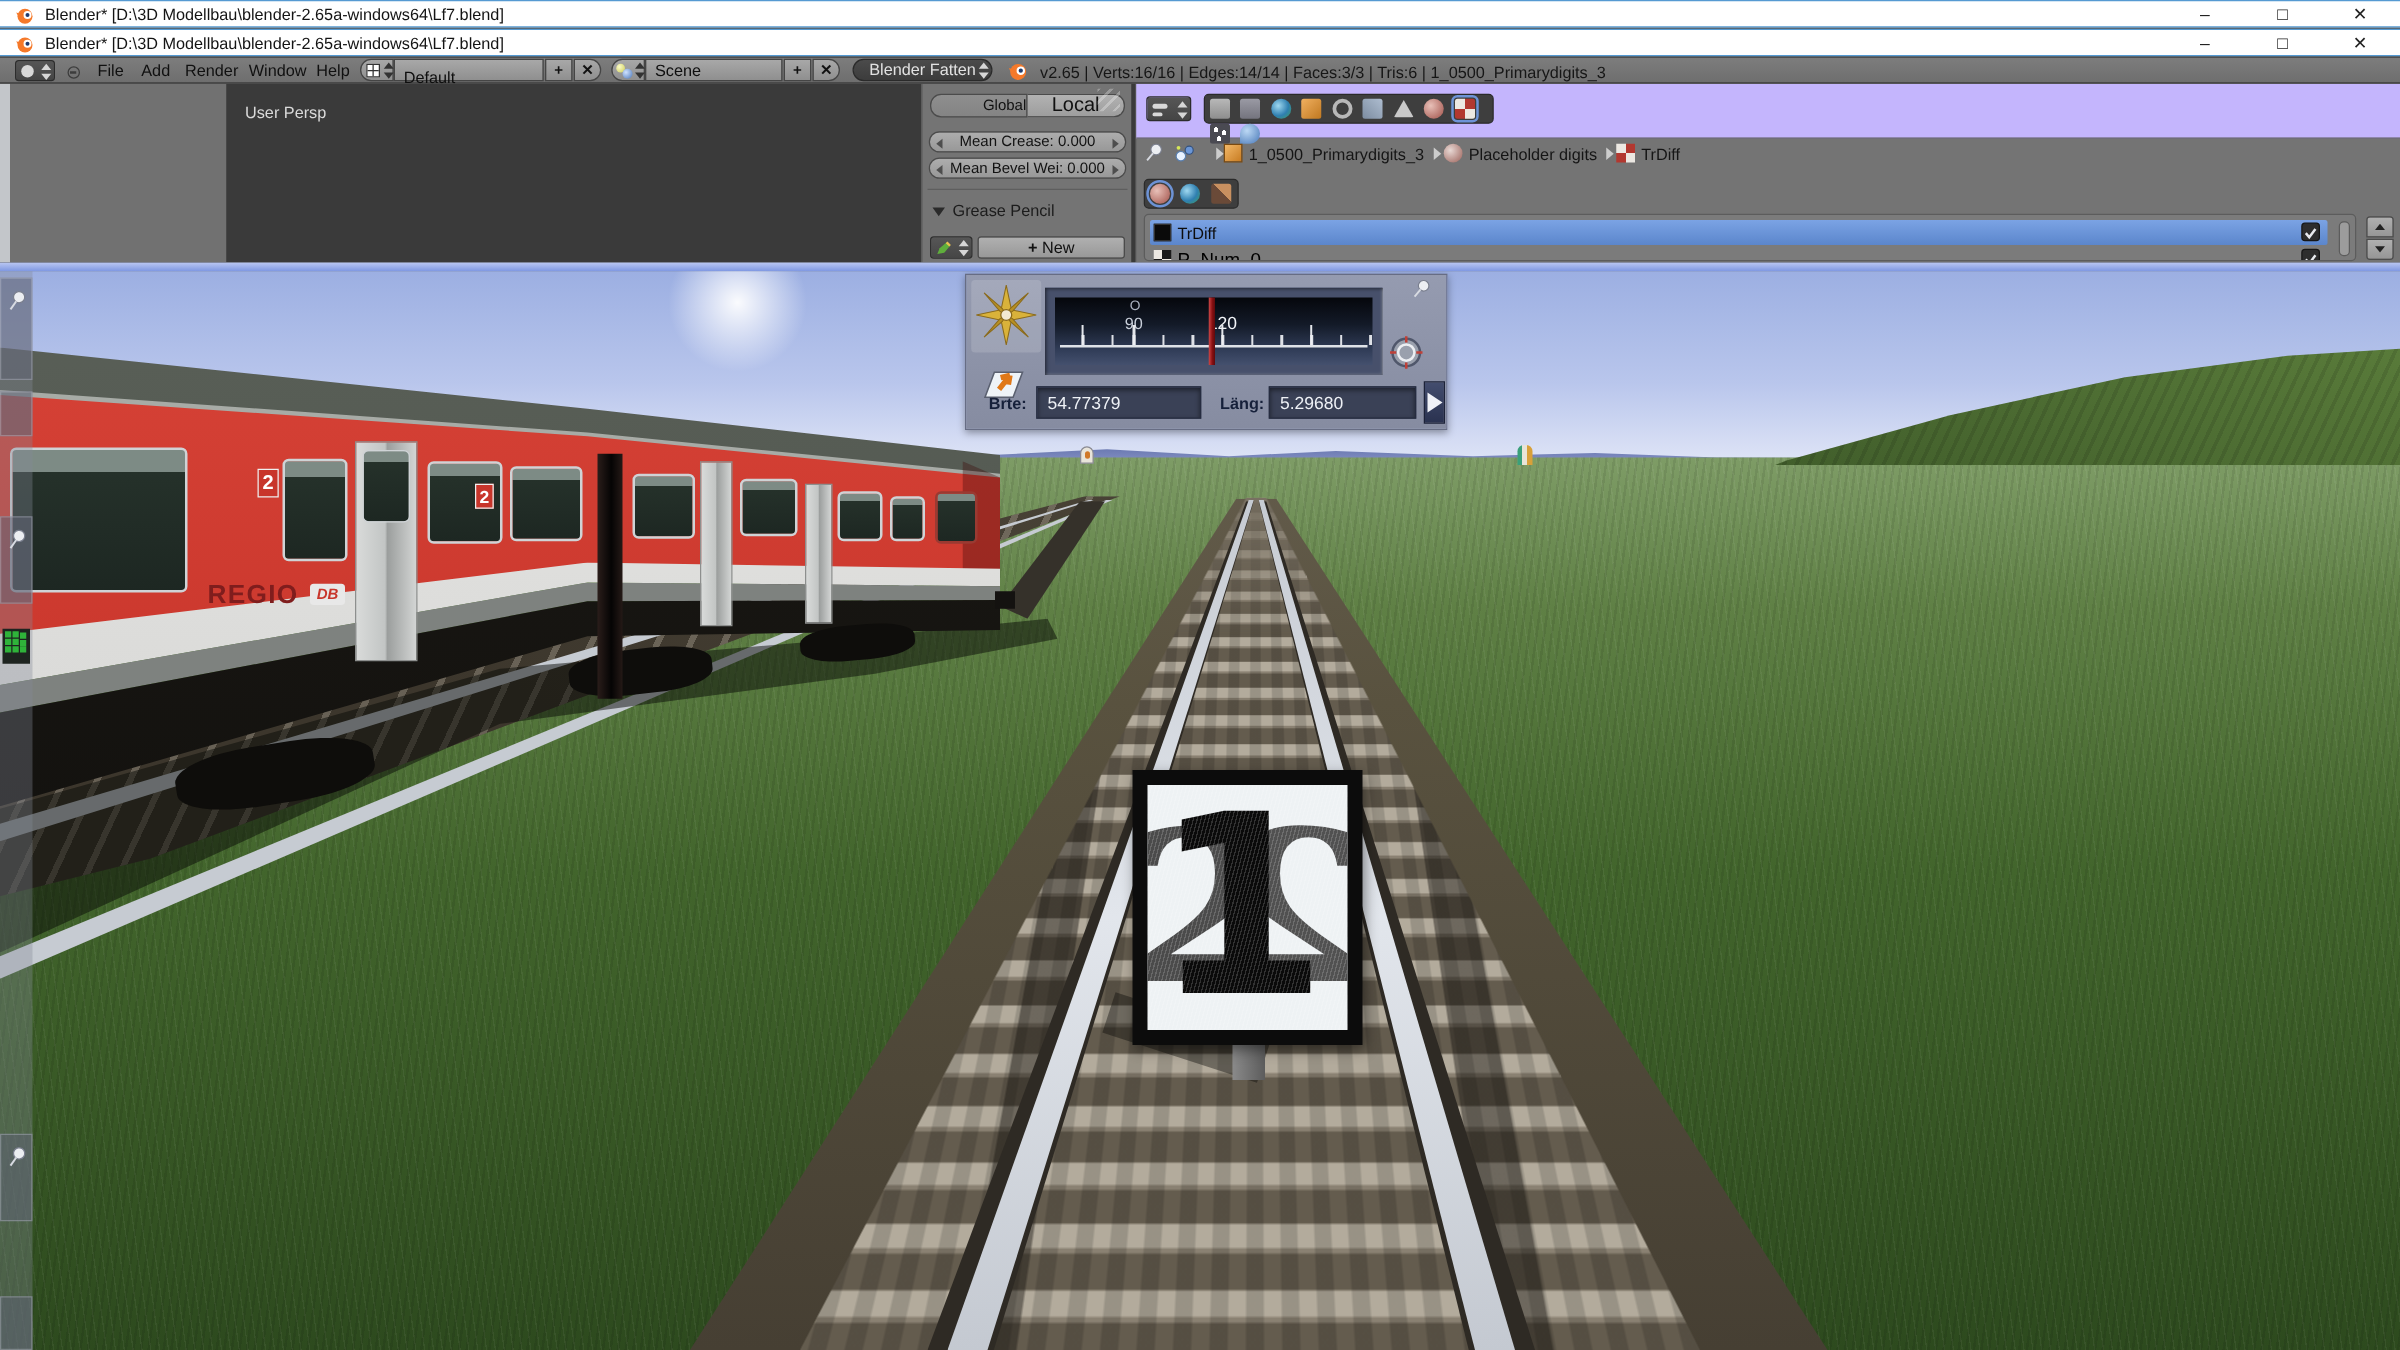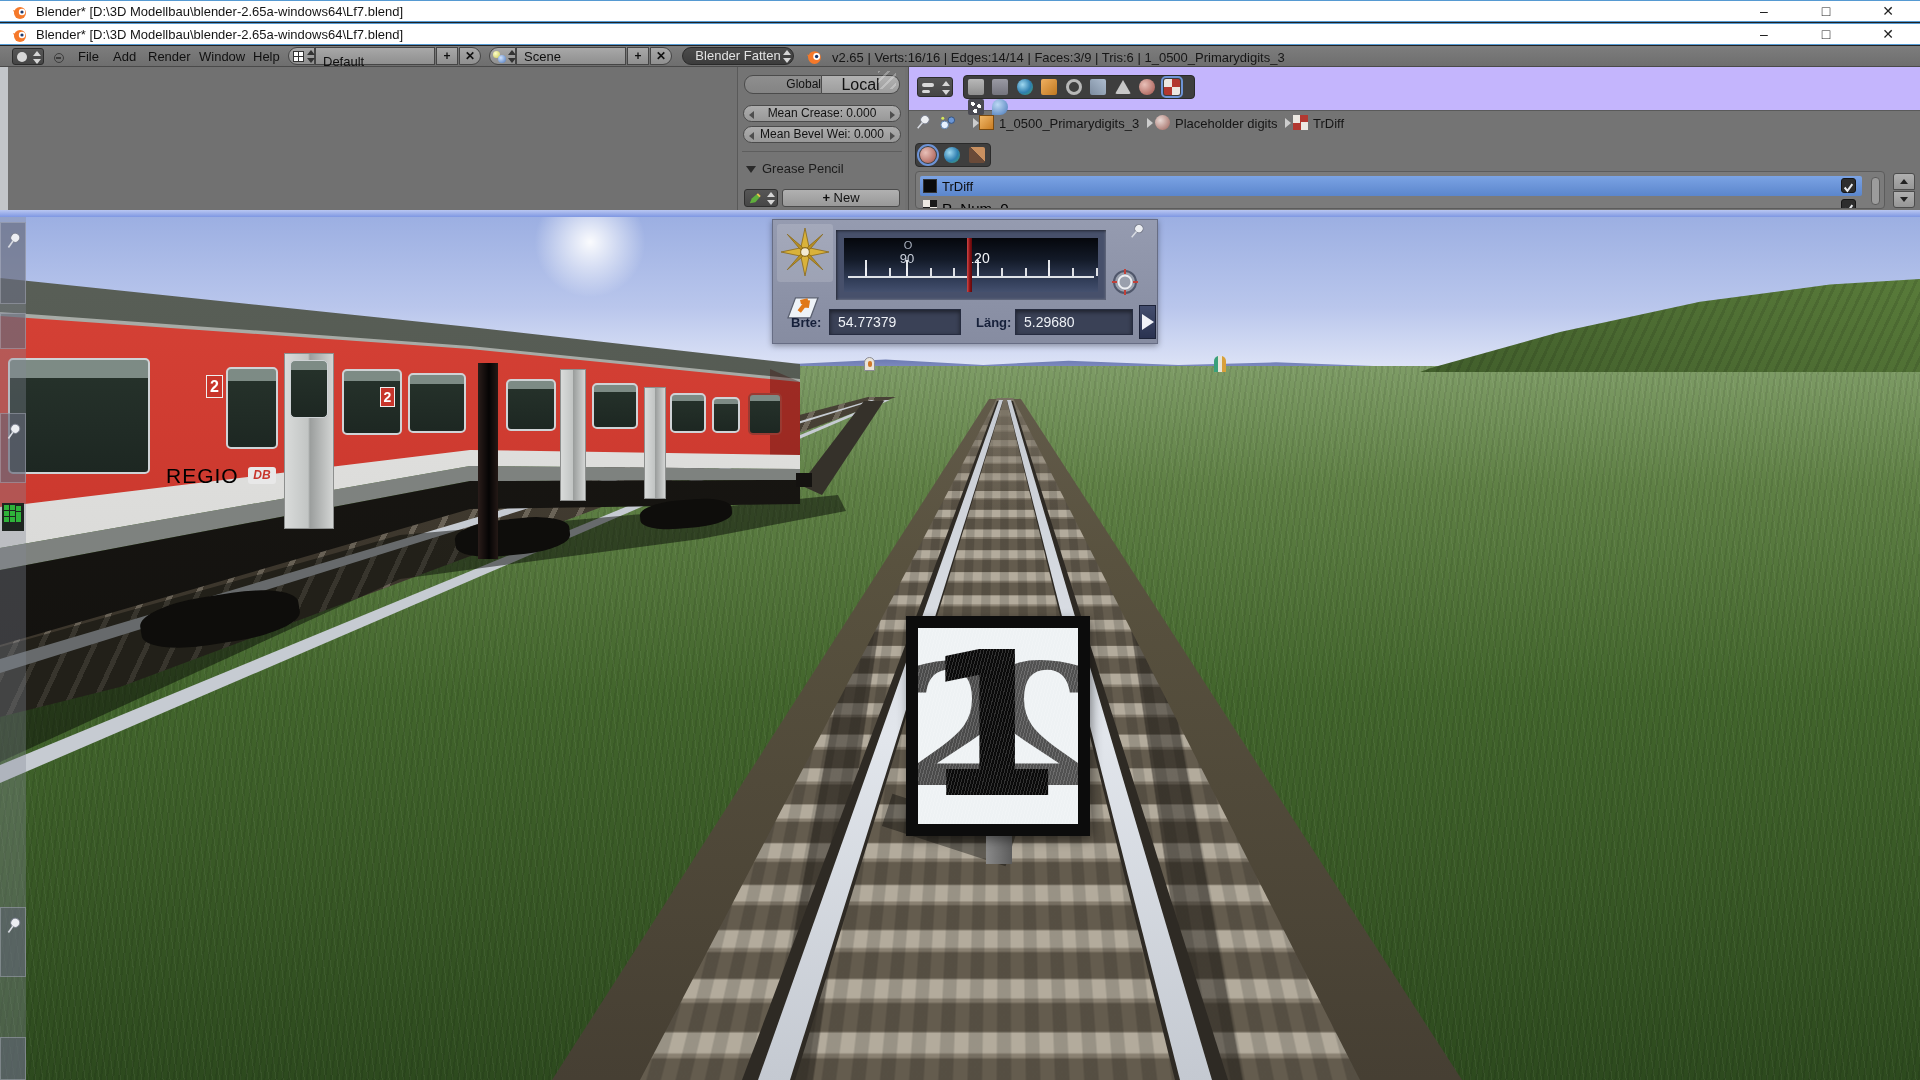--- a/index.html
+++ b/index.html
@@ -114,27 +114,30 @@
 
   <div class="ab darkfield" style="left:682px;top:1px;width:112px">Blender Fatten</div>
   <div class="ab tri-up" style="left:783px;top:4px"></div>
   <div class="ab tri-dn" style="left:783px;top:12px"></div>
   <svg class="ab" style="left:806px;top:2px" width="17" height="17" viewBox="0 0 16 16">
       <circle cx="8" cy="9" r="6" fill="#f5792a"></circle>
       <circle cx="10" cy="8" r="3.2" fill="#fff"></circle>
       <circle cx="10" cy="8" r="1.6" fill="#1e3a6e"></circle>
       <path d="M1 6l6 2-4 2z" fill="#f5792a"></path>
     </svg>
-  <span class="ab" style="left:832px;top:4px;font-size:13px;color:#161616">v2.65 | Verts:16/16 | Edges:14/14 | Faces:3/9 | Tris:6 | 1_0500_Primarydigits_3</span>
+  <span class="ab" style="left:832px;top:4px;font-size:13px;color:#161616">v2.65 | Verts:16/16 | Edges:14/14 | Faces:3/3 | Tris:6 | 1_0500_Primarydigits_3</span>
 </div>
 
 <div class="ab panels">
   <div class="ab" style="left:0;top:0;width:8px;height:143px;background:#c3c6ca"></div>
 
 
+  <div class="ab" style="left:181px;top:0;width:727px;height:143px;background:#3a3a3a">
+    <span class="ab" style="left:15px;top:15px;font-size:13px;color:#d9d9d9">User Persp</span>
+  </div>
 
   <div class="ab" style="left:737px;top:0;width:168px;height:143px;background:#747474;border-left:1px solid #595959">
     <div class="ab" style="left:6px;top:8px;width:156px;height:19px">
       <div class="ab" style="left:0;width:78px;height:19px;background:linear-gradient(#8e8e8e,#848484);border:1px solid #4b4b4b;border-radius:9px 0 0 9px;text-align:right;font-size:12px;line-height:17px;color:#111">Global</div>
       <div class="ab" style="left:78px;width:78px;height:19px;background:linear-gradient(#b2b2b2,#9d9d9d);border:1px solid #4b4b4b;border-left:none;border-radius:0 9px 9px 0;text-align:center;font-size:16px;line-height:17px;color:#111">Local</div>
     </div>
     <div class="ab grip" style="left:140px;top:4px;width:18px;height:18px"></div>
     <div class="ab slider" style="top:38px"><span>Mean Crease: 0.000</span><span class="sarr" style="left:5px;border-right:5px solid #222"></span><span class="sarr" style="right:5px;border-left:5px solid #222"></span></div>
     <div class="ab slider" style="top:59px"><span>Mean Bevel Wei: 0.000</span><span class="sarr" style="left:5px;border-right:5px solid #222"></span><span class="sarr" style="right:5px;border-left:5px solid #222"></span></div>
     <div class="ab" style="left:4px;top:84px;width:160px;height:1px;background:#5e5e5e"></div>
@@ -292,21 +295,21 @@
     <div class="tw" style="left:506px;top:162px;width:50px;height:52px"></div>
     <div class="door" style="left:560px;top:152px;width:26px;height:132px"></div>
     <div class="tw" style="left:592px;top:166px;width:46px;height:46px"></div>
     <div class="door" style="left:644px;top:170px;width:22px;height:112px"></div>
     <div class="tw" style="left:670px;top:176px;width:36px;height:40px"></div>
     <div class="tw" style="left:712px;top:180px;width:28px;height:36px"></div>
     <div class="tw" style="left:748px;top:176px;width:34px;height:42px;border-color:#9a3a32"></div>
 
     <div class="badge2" style="left:206px;top:158px;width:17px;height:23px;font-size:16px;line-height:22px">2</div>
     <div class="badge2" style="left:380px;top:170px;width:15px;height:20px;font-size:14px;line-height:19px">2</div>
-    <span class="ab" style="left:166px;top:247px;font-size:21px;font-weight:normal;color:#000000;letter-spacing:1px">REGIO</span>
+    <span class="ab" style="left:166px;top:247px;font-size:21px;font-weight:bold;color:#7f1d1d;letter-spacing:1px">REGIO</span>
     <span class="ab" style="left:248px;top:250px;width:28px;height:17px;background:#e8e8e8;border-radius:3px;color:#c8352b;font-size:12px;font-weight:bold;text-align:center;line-height:17px;font-style:italic">DB</span>
     <div class="ab" style="left:796px;top:256px;width:16px;height:14px;background:#141210"></div>
   </div>
 
   <div class="ab" style="left:884px;top:596px;width:130px;height:34px;background:rgba(10,10,8,.4);transform:rotate(18deg)"></div>
   <div class="ab" style="left:986px;top:617px;width:26px;height:30px;background:linear-gradient(90deg,#8a8a8a,#5c5c5c)"></div>
   <div class="ab" style="left:906px;top:399px;width:184px;height:220px;background:#0c0c0c;box-shadow:2px 4px 10px rgba(0,0,0,.45)">
     <div class="ab" style="left:12px;top:12px;width:160px;height:196px;background:#eef2f4;overflow:hidden">
       <span class="ab" style="left:-14px;top:4px;font-family:'DejaVu Serif',serif;font-weight:bold;font-size:168px;line-height:188px;color:#4b4b4b">2</span>
       <span class="ab" style="right:-14px;top:4px;font-family:'DejaVu Serif',serif;font-weight:bold;font-size:168px;line-height:188px;color:#515151;transform:scaleX(-1)">2</span>

